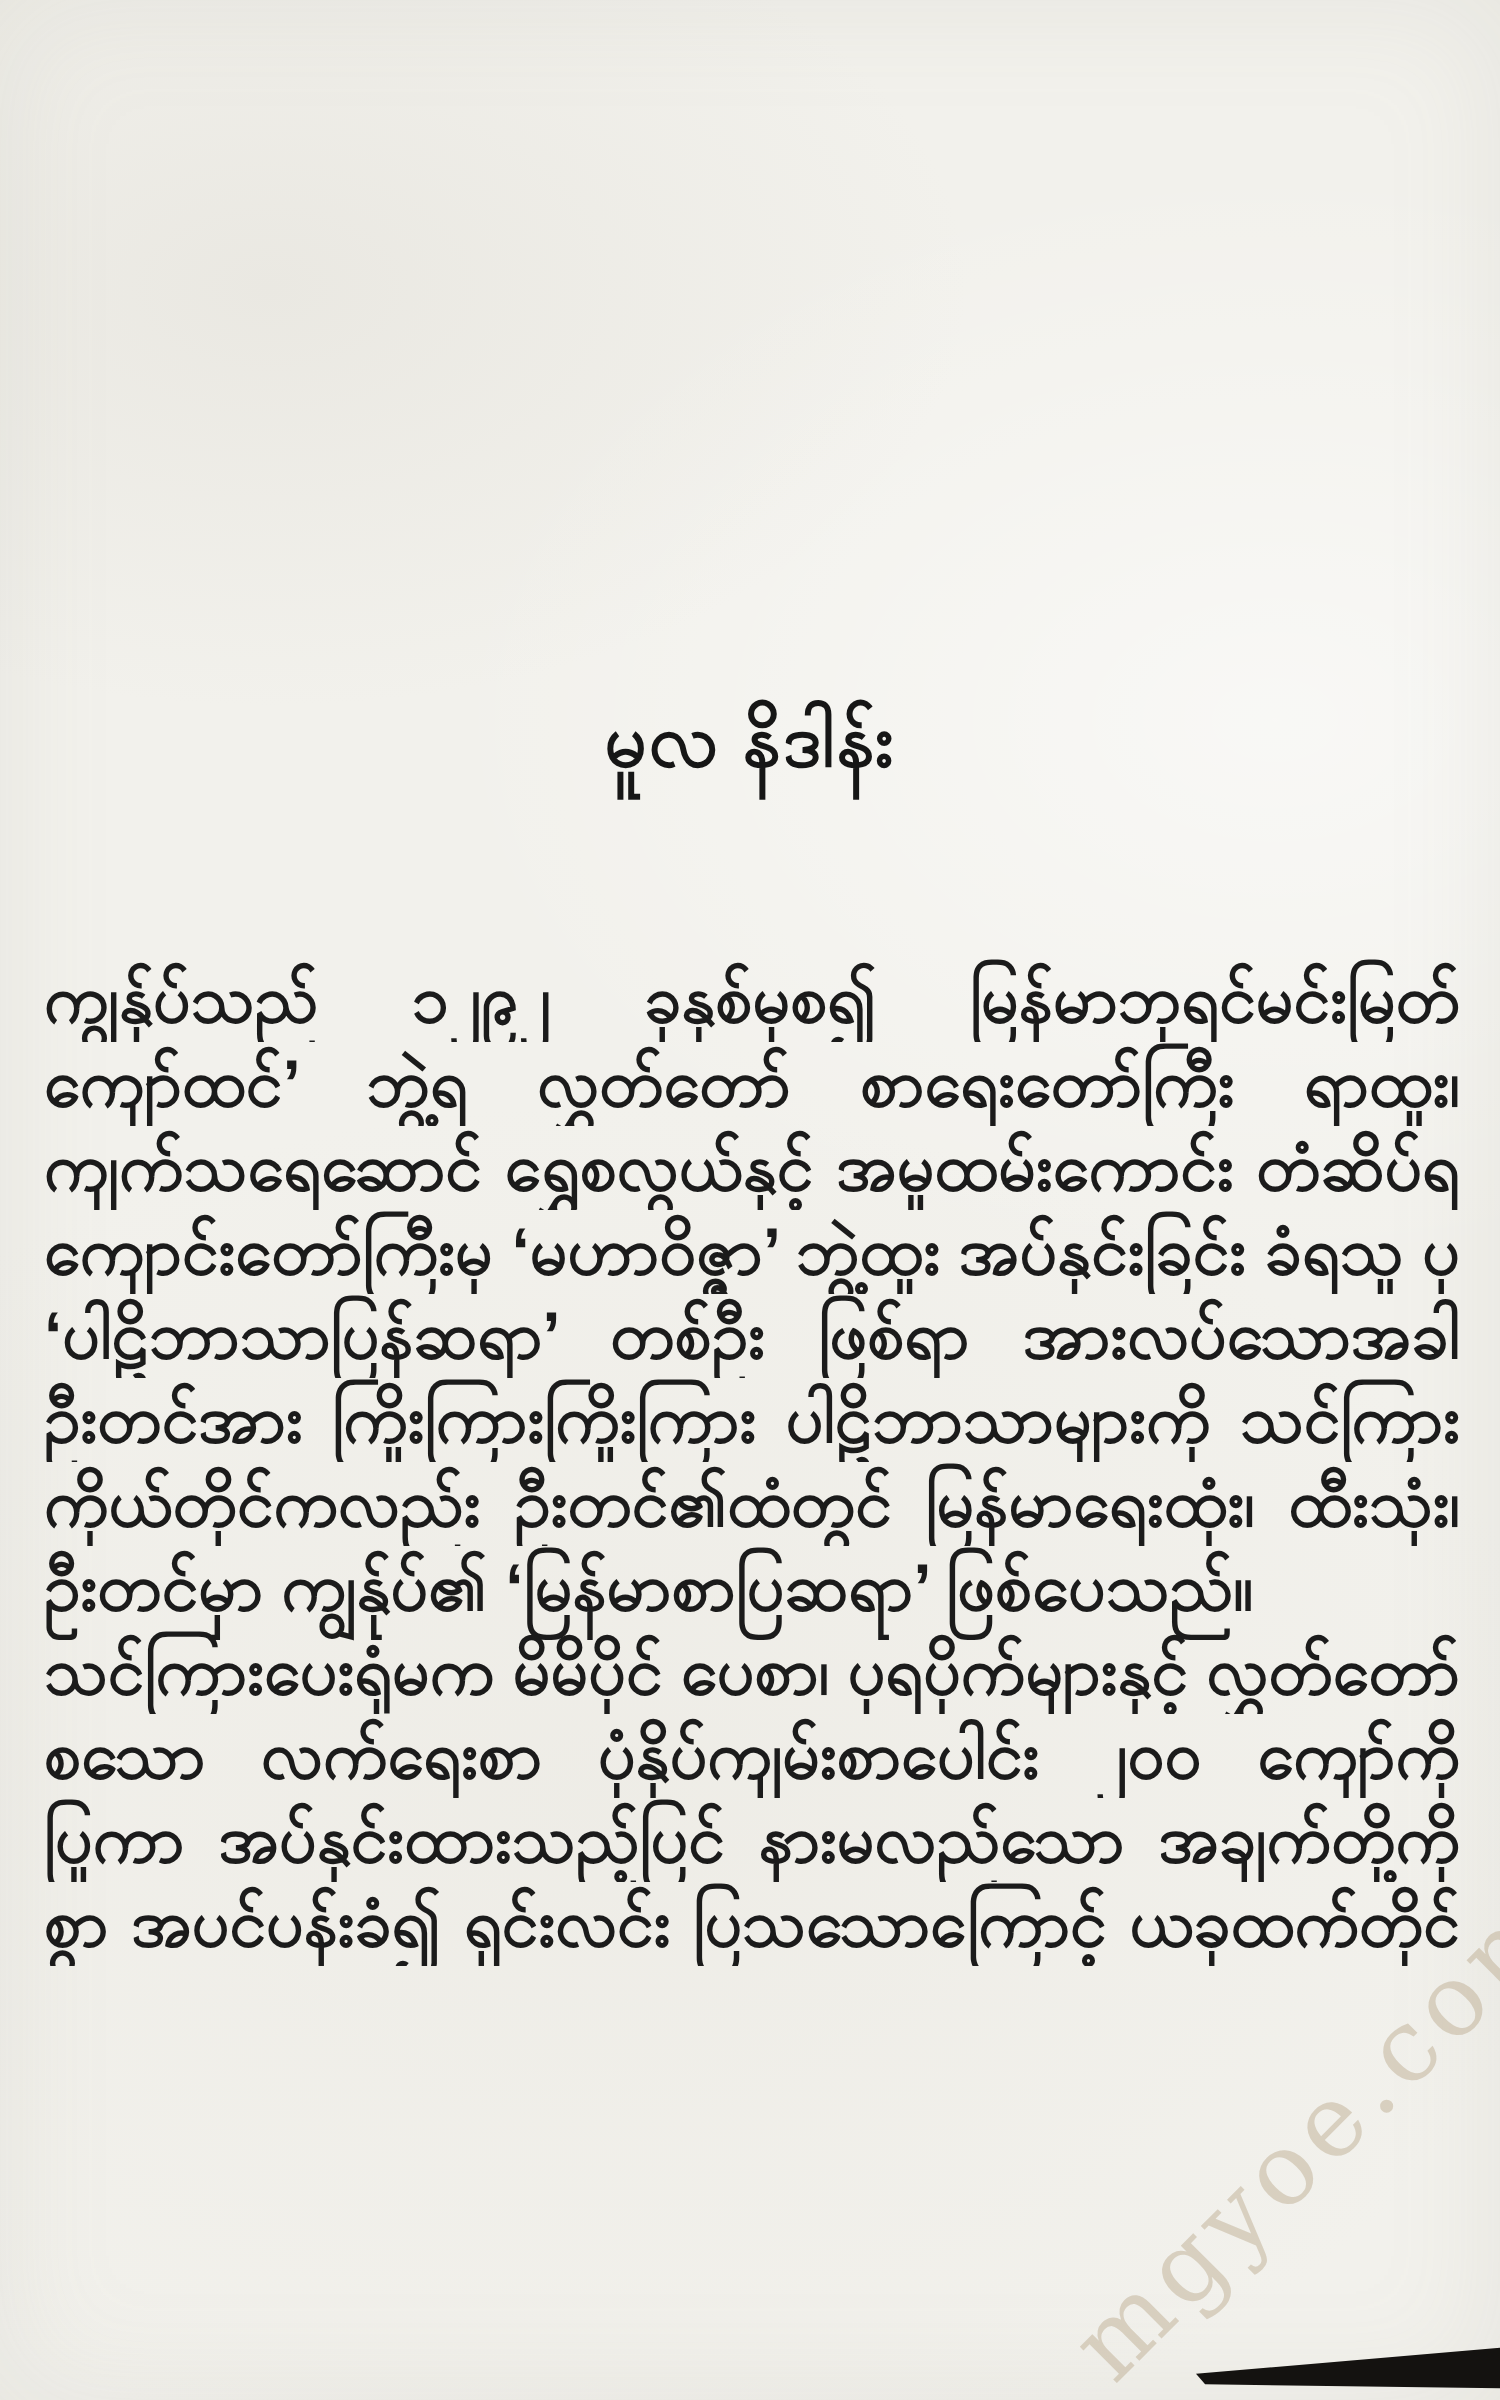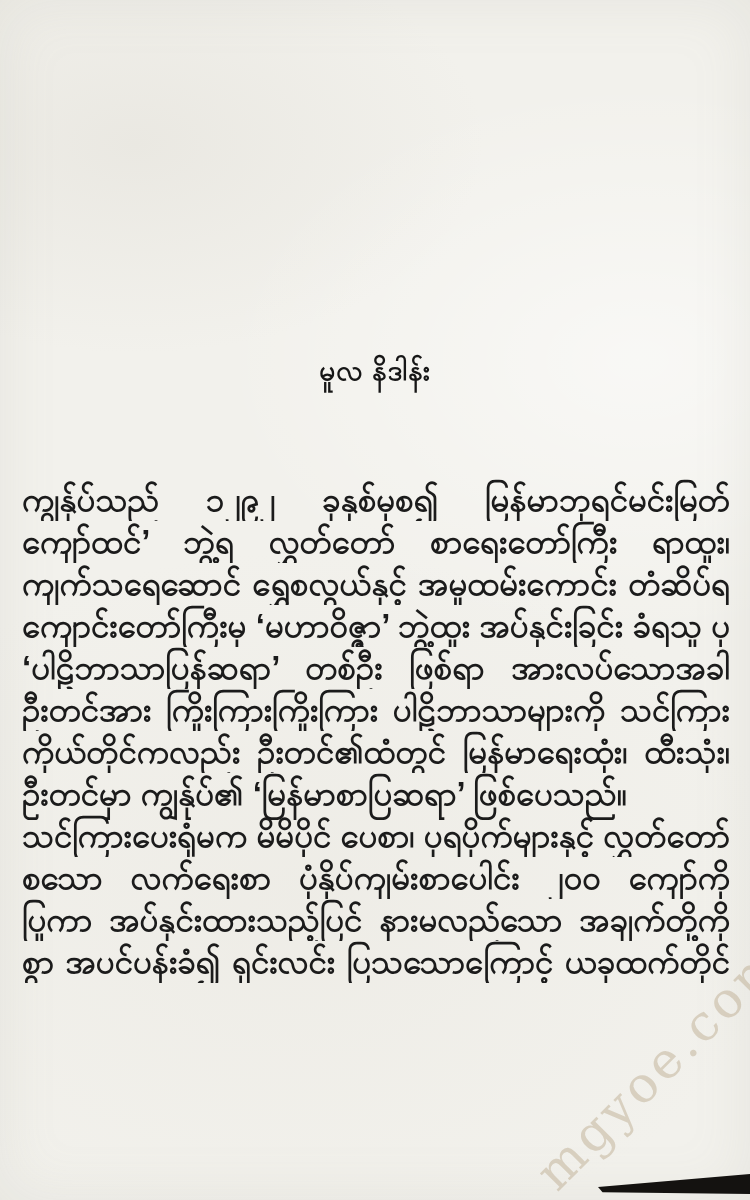--- a/index.html
+++ b/index.html
@@ -26,21 +26,21 @@
   }
 
   .page-title {
     position: absolute;
     top: 338px;
     left: 0;
     width: 750px;
     height: 66px;
     line-height: 66px;
     text-align: center;
-    font-size: 28px;
+    font-size: 37px;
     font-weight: bold;
     letter-spacing: 1px;
     color: #161616;
   }
 
   .body-text {
     position: absolute;
     top: 479px;
     left: 22px;
     width: 708px;

